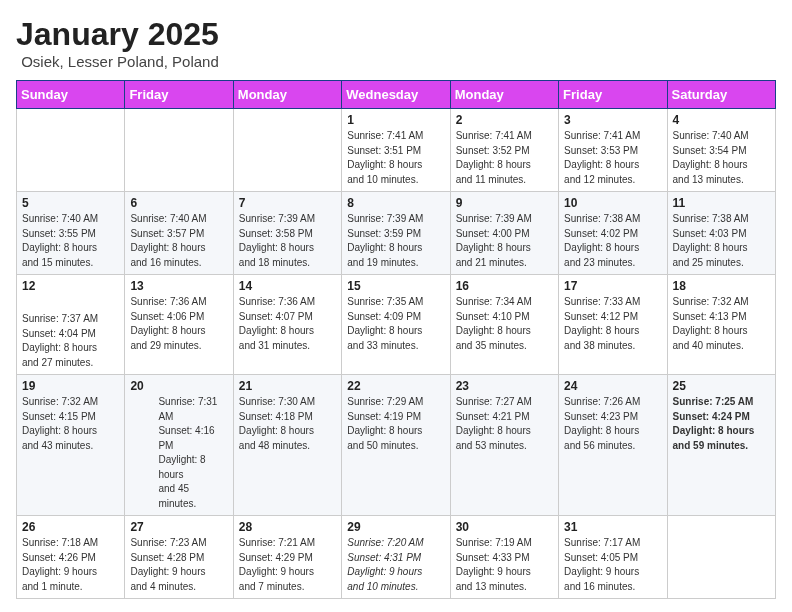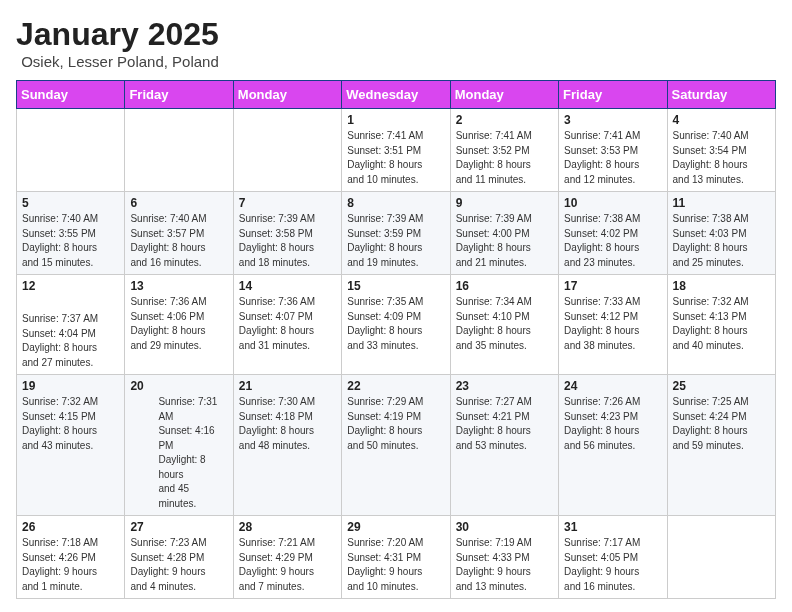--- a/index.html
+++ b/index.html
@@ -290,21 +290,21 @@
         </td>
         <td>
           <div class="day-num">24</div>
           <div class="day-detail" style="white-space: pre-line;">Sunrise: 7:26 AM
 Sunset: 4:23 PM
 Daylight: 8 hours
 and 56 minutes.</div>
         </td>
         <td>
           <div class="day-num">25</div>
-          <div class="day-detail" style="white-space: pre-line;">Sunrise: 7:25 AM
+          <div class="day-detail" style="white-space: pre-line; font-weight: bold;">Sunrise: 7:25 AM
 Sunset: 4:24 PM
 Daylight: 8 hours
 and 59 minutes.</div>
         </td>
       </tr>
       <tr>
         <td>
           <div class="day-num">26</div>
           <div class="day-detail" style="white-space: pre-line;">Sunrise: 7:18 AM
 Sunset: 4:26 PM
@@ -320,21 +320,21 @@
         </td>
         <td>
           <div class="day-num">28</div>
           <div class="day-detail" style="white-space: pre-line;">Sunrise: 7:21 AM
 Sunset: 4:29 PM
 Daylight: 9 hours
 and 7 minutes.</div>
         </td>
         <td>
           <div class="day-num">29</div>
-          <div class="day-detail" style="white-space: pre-line;">Sunrise: 7:20 AM
+          <div class="day-detail" style="white-space: pre-line; font-style: italic;">Sunrise: 7:20 AM
 Sunset: 4:31 PM
 Daylight: 9 hours
 and 10 minutes.</div>
         </td>
         <td>
           <div class="day-num">30</div>
           <div class="day-detail" style="white-space: pre-line;">Sunrise: 7:19 AM
 Sunset: 4:33 PM
 Daylight: 9 hours
 and 13 minutes.</div>

